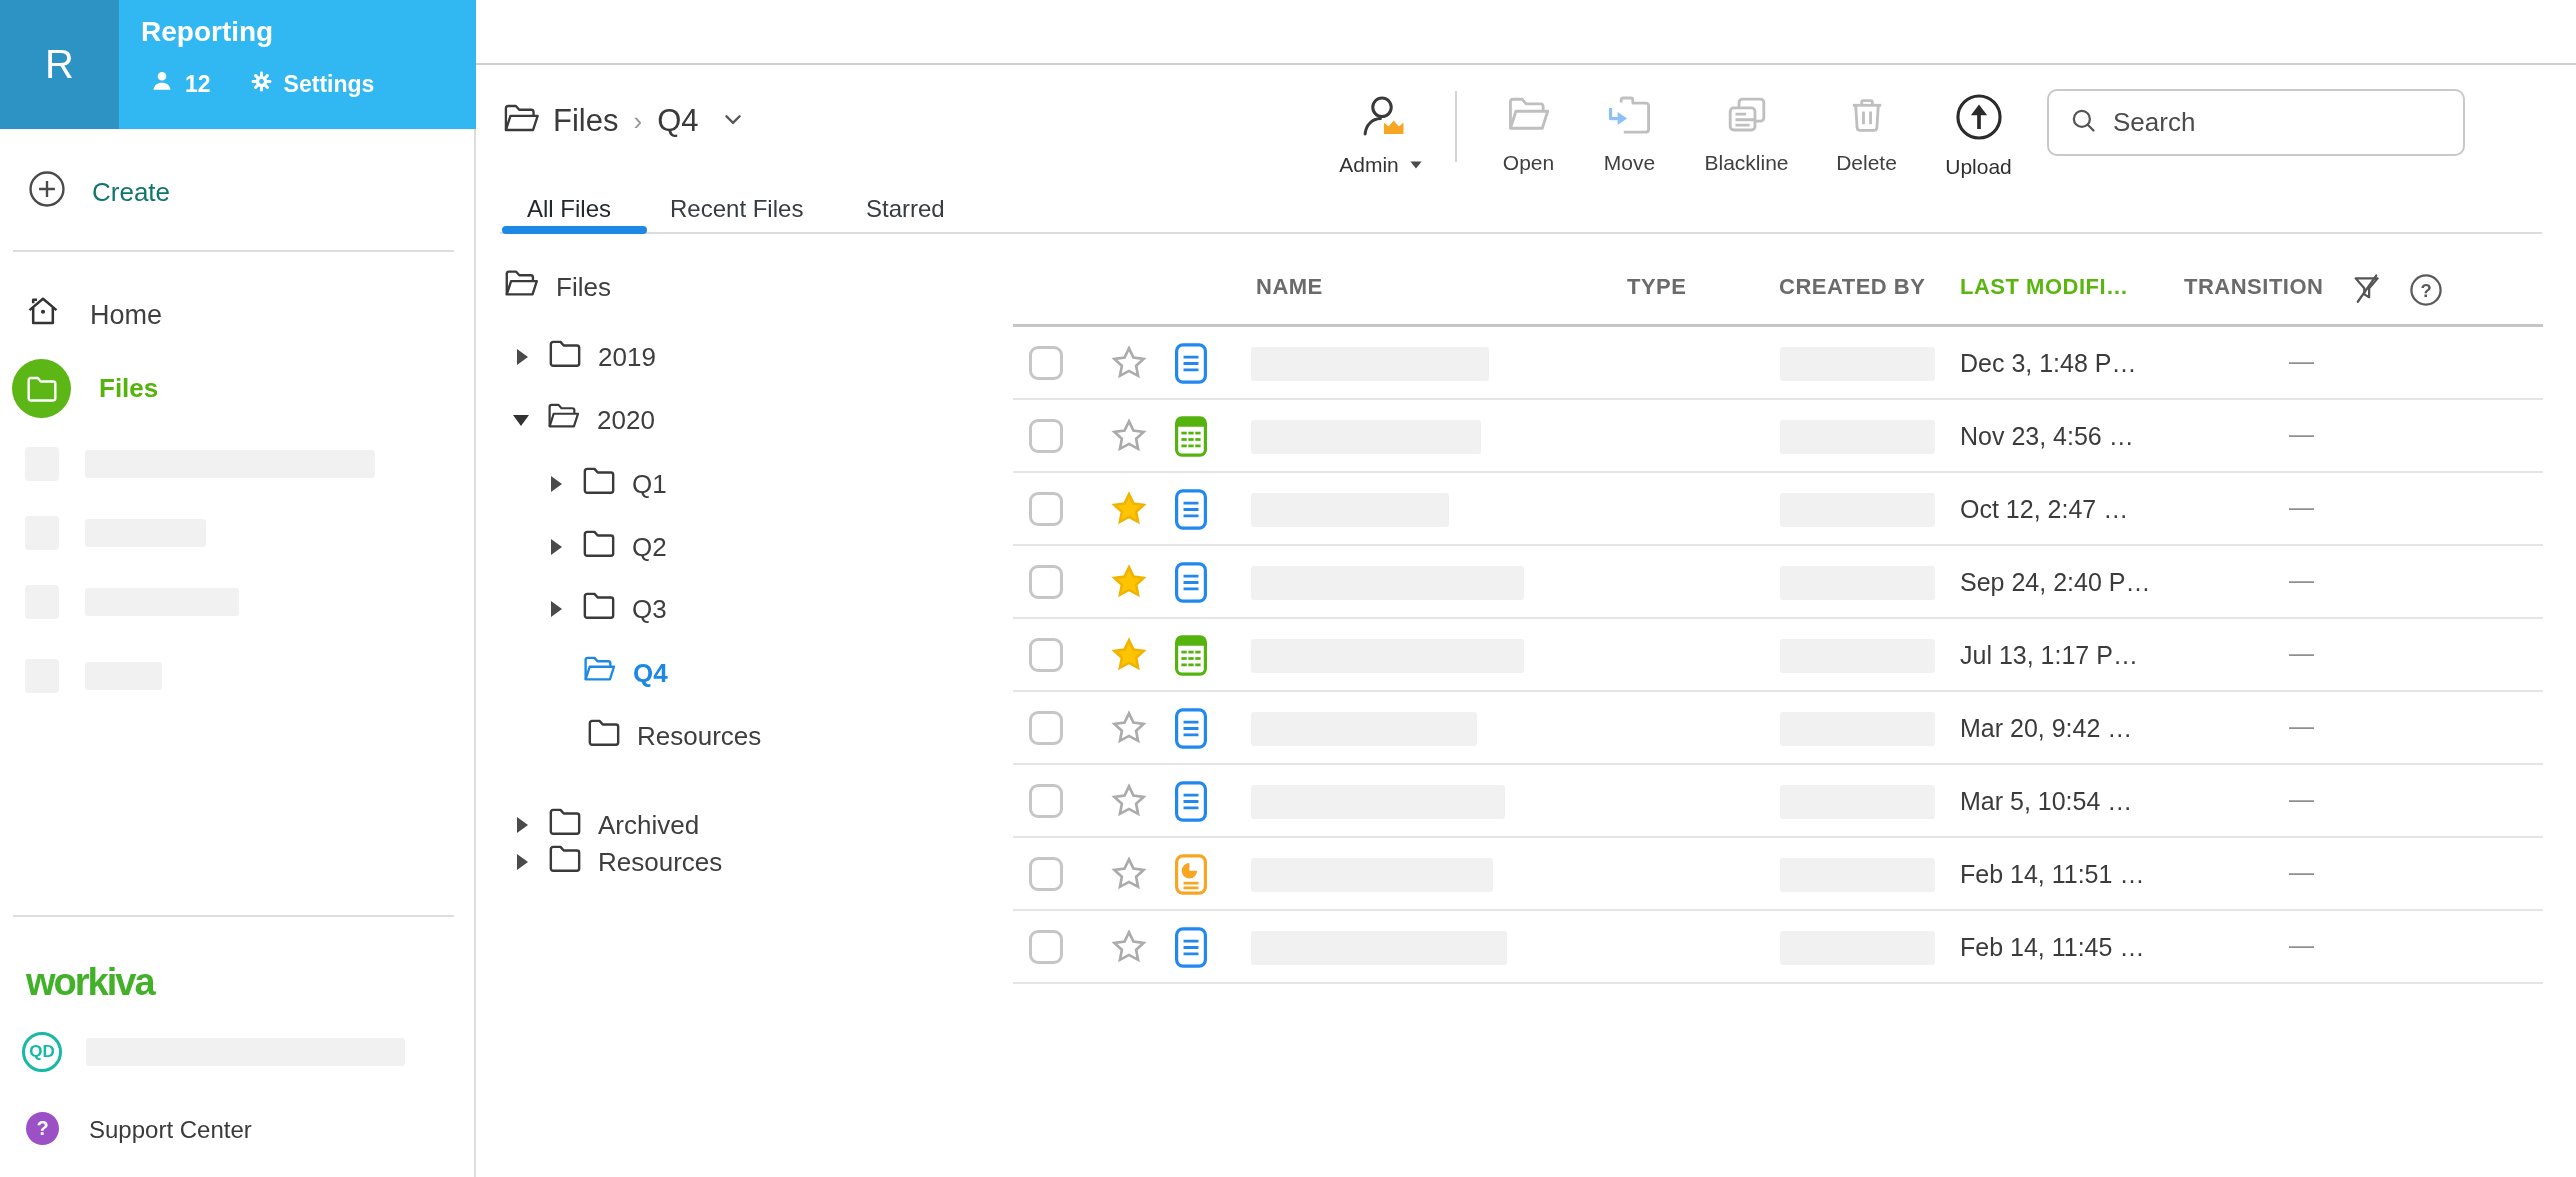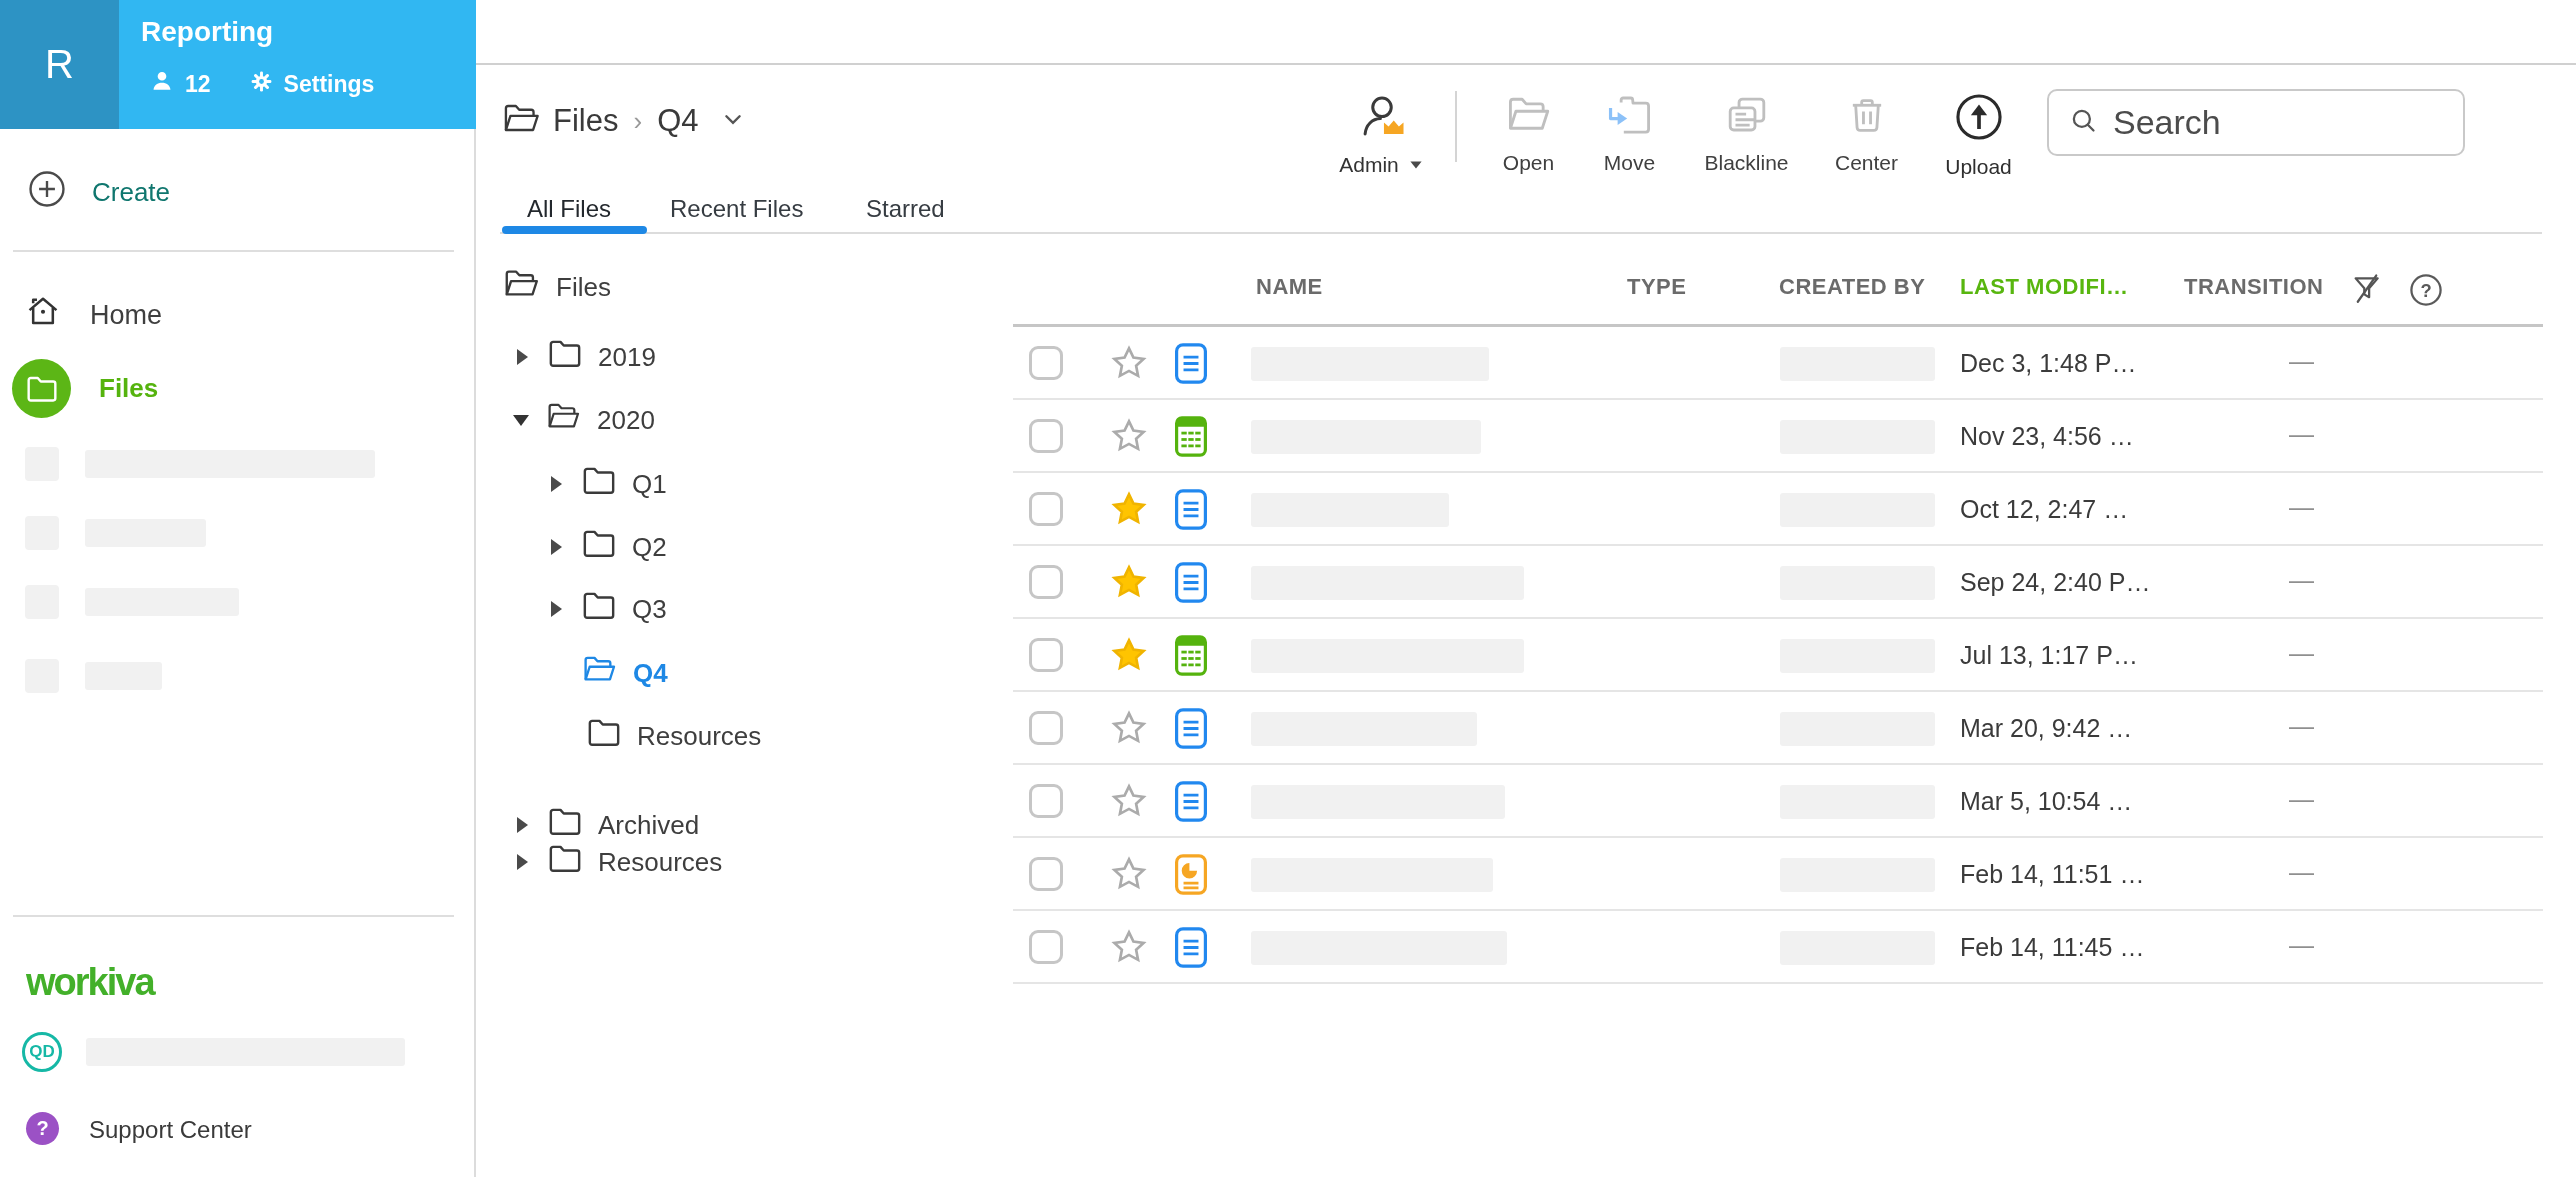--- a/index.html
+++ b/index.html
@@ -36,21 +36,21 @@
   .bc-name { font-size:31px; margin-left:12px; }
   .bc-sep { font-size:26px; color:#999; margin:0 15px; }
   .tbtn { top:93px; width:109px; display:flex; flex-direction:column; align-items:center; gap:9px; font-size:21px; }
   .tbtn.disabled { color:#404040; }
   .tbtn.dark { color:#2f2f2f; }
   .tb-divider { left:1455px; top:91px; width:2px; height:71px; background:#d4d4d4; }
   .admin-label { display:flex; align-items:center; gap:9px; color:#333; }
   .caret-down-sm { width:0; height:0; border-left:8px solid transparent; border-right:8px solid transparent; border-top:10px solid #4a4a4a; }
   .searchbox { left:2047px; top:89px; width:418px; height:67px; border:2px solid #c9c9c9; border-radius:10px; background:#fff;
                display:flex; align-items:center; padding:0 20px; gap:14px; }
-  .searchbox input { border:none; outline:none; font-size:34px; color:#404040; width:297px; font-family:inherit; background:transparent; }
+  .searchbox input { border:none; outline:none; font-size:26px; color:#404040; width:297px; font-family:inherit; background:transparent; }
   .searchbox input::placeholder { color:#4c4c4c; opacity:1; }
 
   
   .tab { top:195px; font-size:24px; color:#363c42; font-weight:500; }
   .tabs-line { left:500px; top:232px; width:2042px; height:2px; background:#dcdcdc; }
   .tab-underline { left:502px; top:226px; width:145px; height:8px; background:#1e88e5; border-radius:4px; }
 
   
   .tree-item { height:36px; display:flex; align-items:center; font-size:26px; color:#3e3e3e; }
   .caret-r { width:0; height:0; border-top:8px solid transparent; border-bottom:8px solid transparent; border-left:11px solid #4a4a4a; }
@@ -232,21 +232,21 @@
 
   <div class="abs tbtn disabled" style="left:1812px;">
     <span>
       <svg width="46" height="44" viewBox="0 0 26 23" fill="none" stroke="#bfbfbf" stroke-width="1.6" stroke-linejoin="round">
         <path d="M5 6h16"></path>
           <path d="M10 6V4.3c0-.5.4-.9.9-.9h4.2c.5 0 .9.4.9.9V6"></path>
         <path d="M6.6 6l.8 12.6c.1.9.8 1.6 1.7 1.6h7.8c.9 0 1.6-.7 1.7-1.6L19.4 6"></path>
         <path d="M11 9.5v7.2M15 9.5v7.2"></path>
       </svg>
     </span>
-    <span>Center</span>
+    <span>Delete</span>
   </div>
 
   <div class="abs tbtn dark" style="left:1924px;">
     <span>
       <svg width="48" height="48" viewBox="0 0 26 26">
         <circle cx="13" cy="13" r="11.4" fill="none" stroke="#2b2b2b" stroke-width="1.7"></circle>
         <path d="M13 6.2 8.6 12h8.8z" fill="#2b2b2b"></path>
         <rect x="12" y="11" width="2" height="8.5" fill="#2b2b2b"></rect>
       </svg>
     </span>

